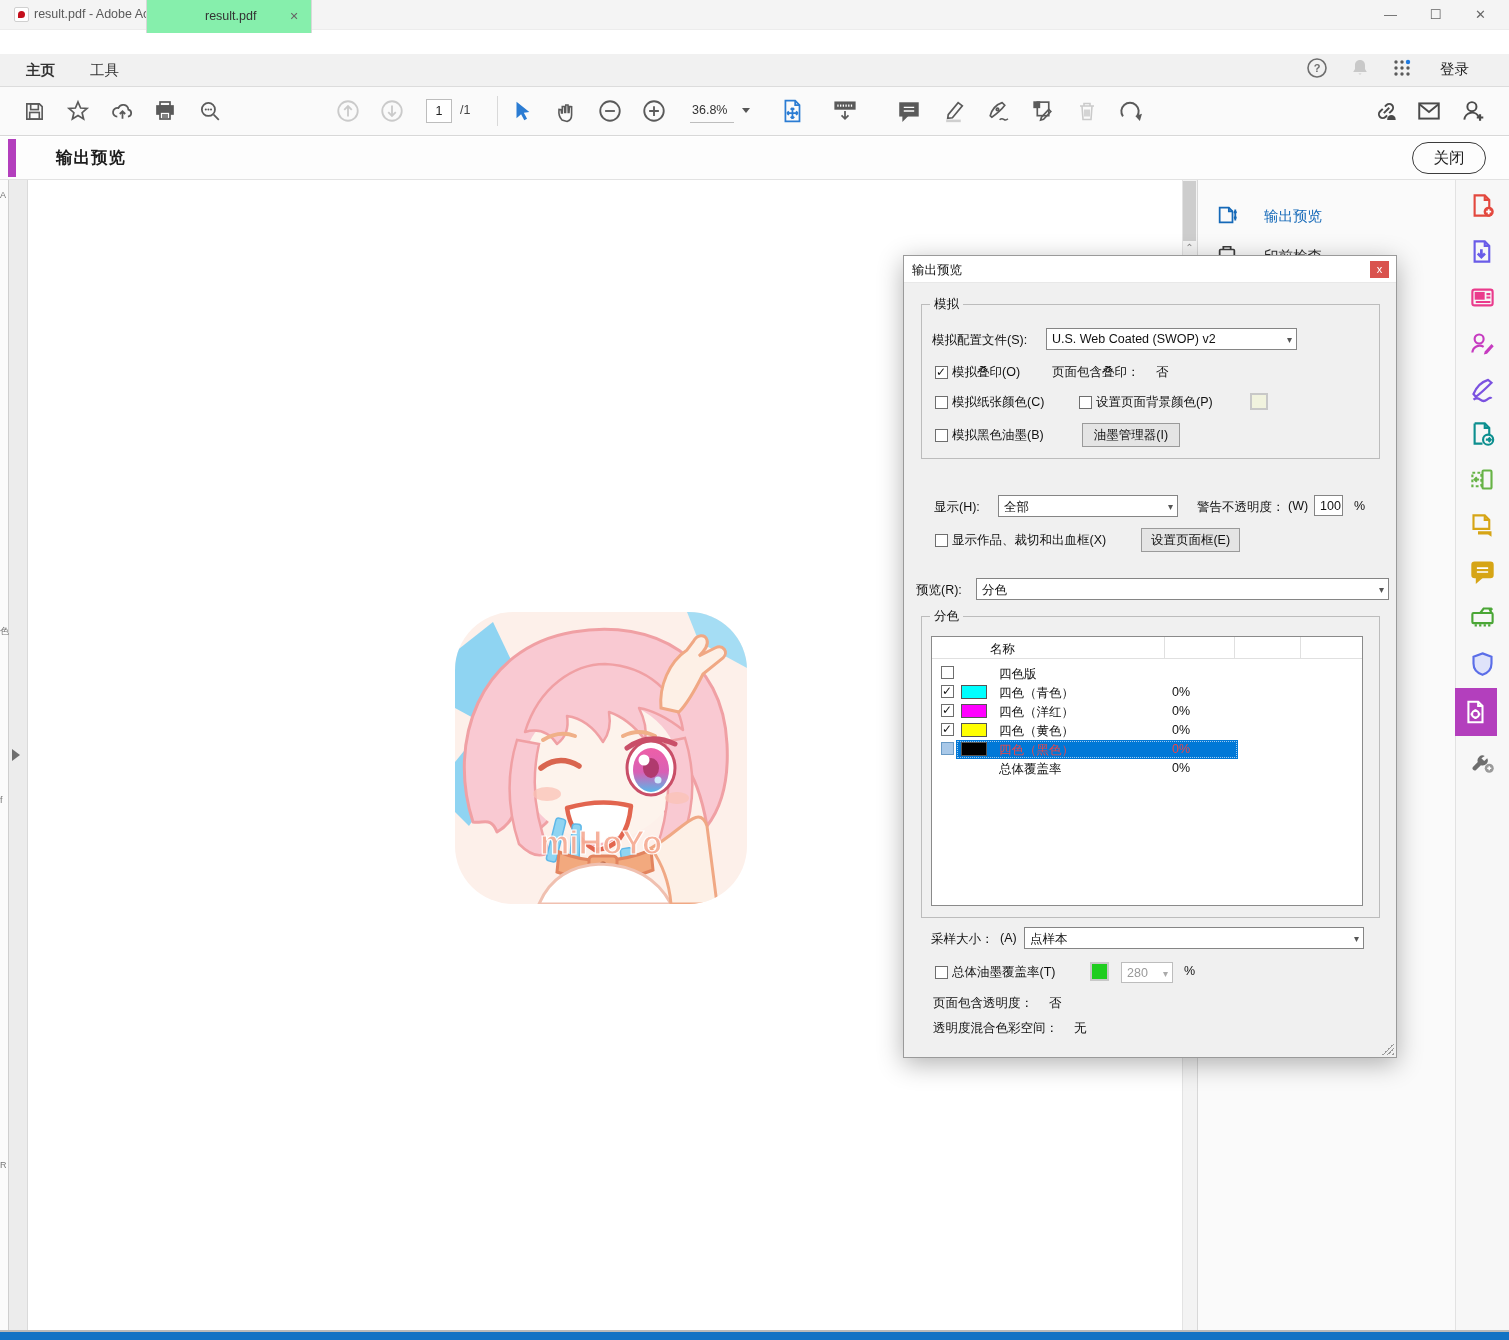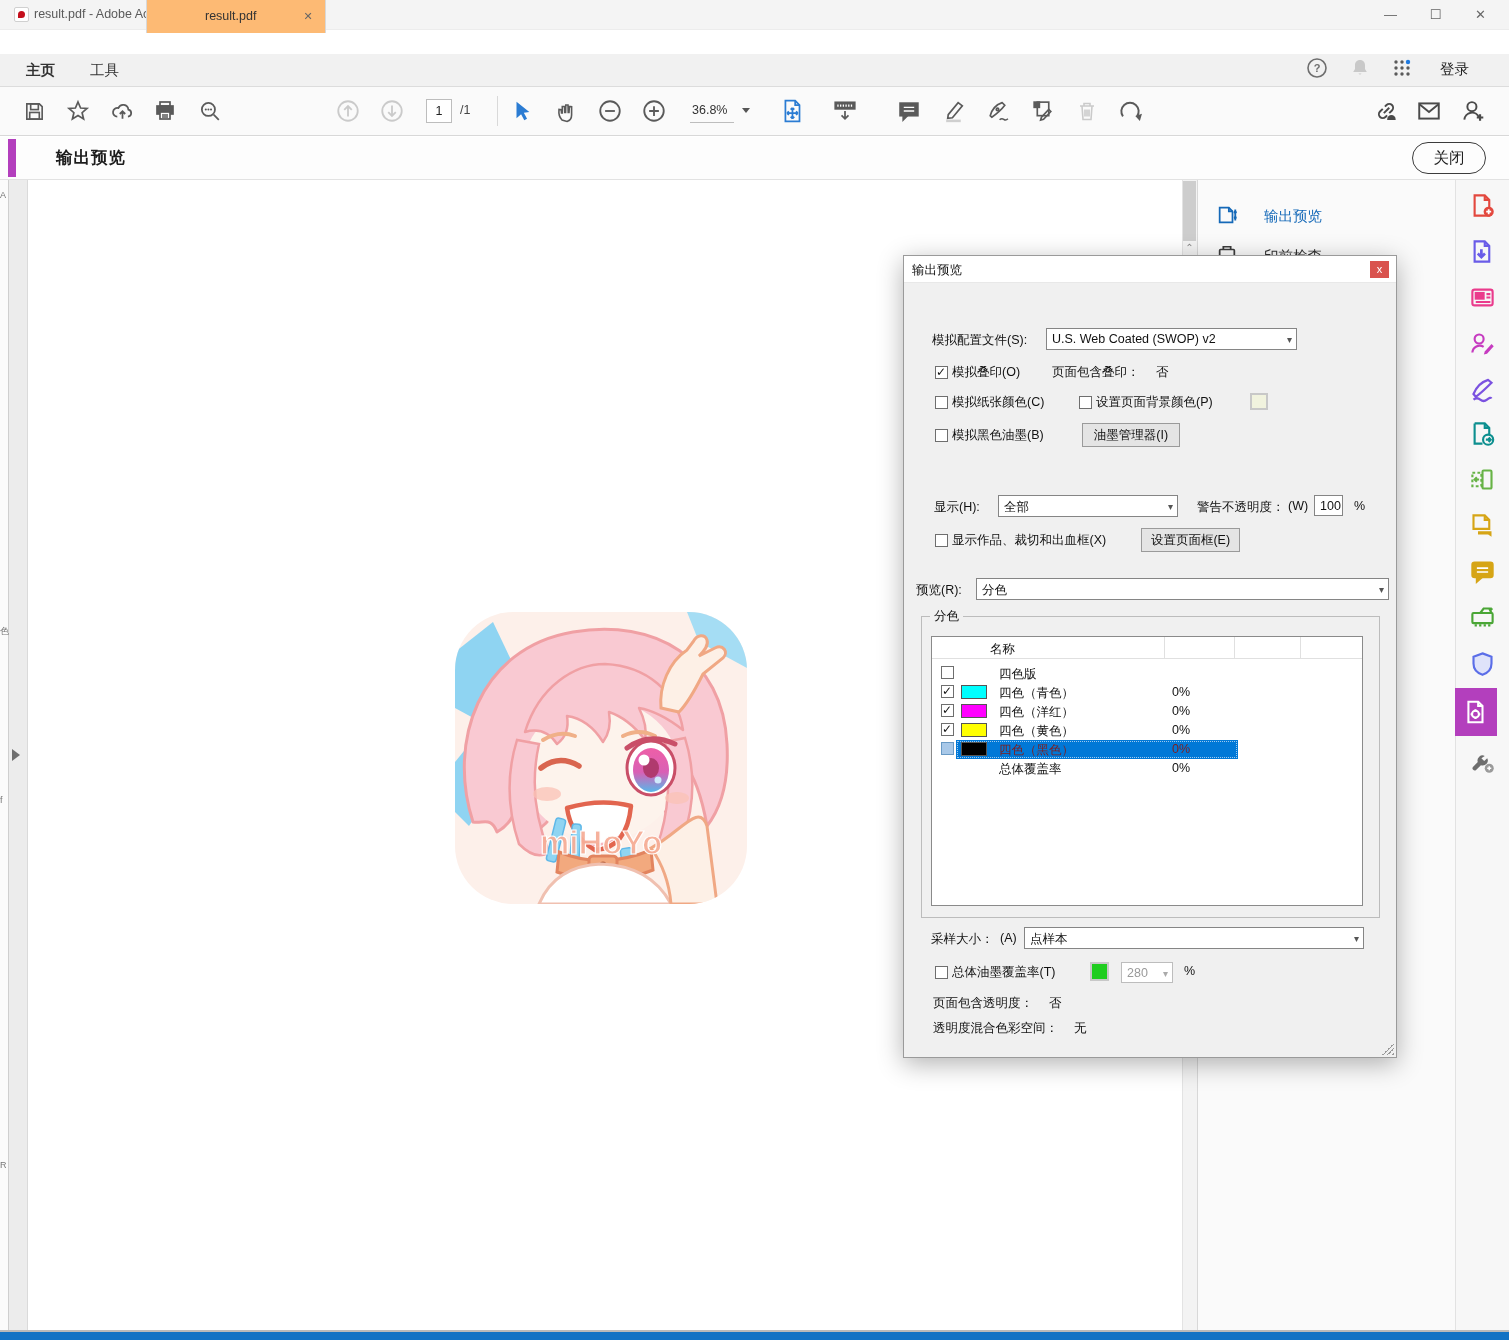--- a/index.html
+++ b/index.html
@@ -13,21 +13,21 @@
   #app-title{left:34px;top:7px;font-size:12.5px;color:#5a5a5a;}
   #pdf-logo{left:14px;top:7px;width:15px;height:15px;background:#fff;border:1px solid #d0d0d0;border-radius:2px;}
   #pdf-logo:before{content:"";position:absolute;left:3px;top:3px;width:7px;height:7px;background:#c40f1c;border-radius:50% 50% 50% 0;}
   .winbtn{top:0;width:45px;height:29px;color:#666;font-size:13px;text-align:center;line-height:29px;}
   
   #menubar{left:0;top:30px;width:1509px;height:24px;background:#f6f6f6;border-bottom:1px solid #e4e4e4;}
   .menu-item{display:inline-block;padding:4px 10px;font-size:12.5px;color:#222;}
   
   #tabbar{left:0;top:54px;width:1509px;height:33px;background:#f1f1f1;border-bottom:1px solid #dcdcdc;}
   .navtab{top:0;height:33px;line-height:33px;font-size:14.5px;color:#333;padding:0 14px;}
-  #doc-tab{left:146px;top:0;width:180px;height:33px;background:#fdba74;border-left:1px solid #d8d8d8;border-right:1px solid #d8d8d8;}
+  #doc-tab{left:146px;top:0;width:166px;height:33px;background:#86efac;border-left:1px solid #d8d8d8;border-right:1px solid #d8d8d8;}
   #doc-tab .label{position:absolute;left:58px;top:0;line-height:33px;font-size:12.5px;color:#333;}
   #tab-close{position:absolute;right:10px;top:9px;width:14px;height:14px;color:#666;font-size:11px;line-height:14px;text-align:center;}
   .tr-icon{top:56px;width:28px;height:28px;color:#7a7a7a;}
   #signin{left:1440px;top:60px;font-size:14.5px;color:#222;}
   
   #toolbar{left:0;top:87px;width:1509px;height:49px;background:#fafafa;border-bottom:1px solid #d8d8d8;}
   .tbi{top:97px;width:28px;height:28px;display:flex;align-items:center;justify-content:center;}
   .tbi svg{display:block;}
   .disab{opacity:.42;}
   .sep{top:96px;width:1px;height:30px;background:#d9d9d9;}
@@ -82,21 +82,21 @@
   #seplist{position:absolute;left:27px;top:380px;width:432px;height:270px;background:#fff;border:1px solid #8a8a8a;padding-left:40px;}
   .lhdr{position:absolute;left:0;top:0;width:100%;height:22px;border-bottom:1px solid #e0e0e0;}
   .lhdr .h{position:absolute;left:58px;top:4px;font-size:12.5px;color:#111;}
   .coldiv{position:absolute;top:0;width:1px;height:22px;background:#e0e0e0;}
   .srow{position:absolute;left:0;width:100%;height:19px;}
   .srow .cb{left:9px;top:2px;}
   .srow .sw{position:absolute;left:29px;top:2px;width:26px;height:14px;border:1px solid #555;}
   .srow .lbl{position:absolute;left:67px;top:2px;font-size:12.5px;color:#111;}
   .srow .val{position:absolute;left:240px;top:2px;font-size:12.5px;color:#111;}
   .srow.sel .hl{position:absolute;left:24px;top:0;width:282px;height:19px;background:#0078d7;outline:1px dotted #9ec9ee;outline-offset:-2px;}
-  .srow.sel .lbl,.srow.sel .val{color:#7f1d1d;}
+  .srow.sel .lbl,.srow.sel .val{color:#ef4444;}
   #resize-grip{position:absolute;right:2px;bottom:2px;width:12px;height:12px;background:
     linear-gradient(135deg,transparent 50%,#9a9a9a 50%,#9a9a9a 55%,transparent 55%,transparent 70%,#9a9a9a 70%,#9a9a9a 75%,transparent 75%,transparent 90%,#9a9a9a 90%);}
   
   #taskbar{left:0;top:1332px;width:1509px;height:8px;}
   .gray-line{left:0;top:1330px;width:1509px;height:2px;background:#b9b9b9;}
 </style>
 </head>
 <body>
 
 <div id="stage">
@@ -504,20 +504,23 @@
         <path d="M18 16.2 v3.6 M16.2 18 h3.6" stroke="#fff" stroke-width="1.4"></path>
       </svg>
   </div>
 
   <div class="abs" id="dialog">
     <div id="dlg-title">
       <span class="t txt">输出预览</span>
       <span id="dlg-close">x</span>
     </div>
 
+    <div class="grp" style="left:17px;top:48px;width:459px;height:155px;">
+      <span class="grp-legend">模拟</span>
+    </div>
     <span class="dtxt" style="left:28px;top:76px;">模拟配置文件(S):</span>
     <div class="combo" style="left:142px;top:72px;width:251px;height:22px;">
       <span class="cv">U.S. Web Coated (SWOP) v2</span>
         <span class="chev">▾</span>
     </div>
     <span class="cb" style="left:31px;top:110px;" data-state="checked"></span>
     <span class="dtxt" style="left:48px;top:108px;">模拟叠印(O)</span>
     <span class="dtxt" style="left:148px;top:108px;">页面包含叠印：</span>
     <span class="dtxt" style="left:252px;top:108px;">否</span>
     <span class="cb" style="left:31px;top:140px;" data-state="unchecked"></span>

